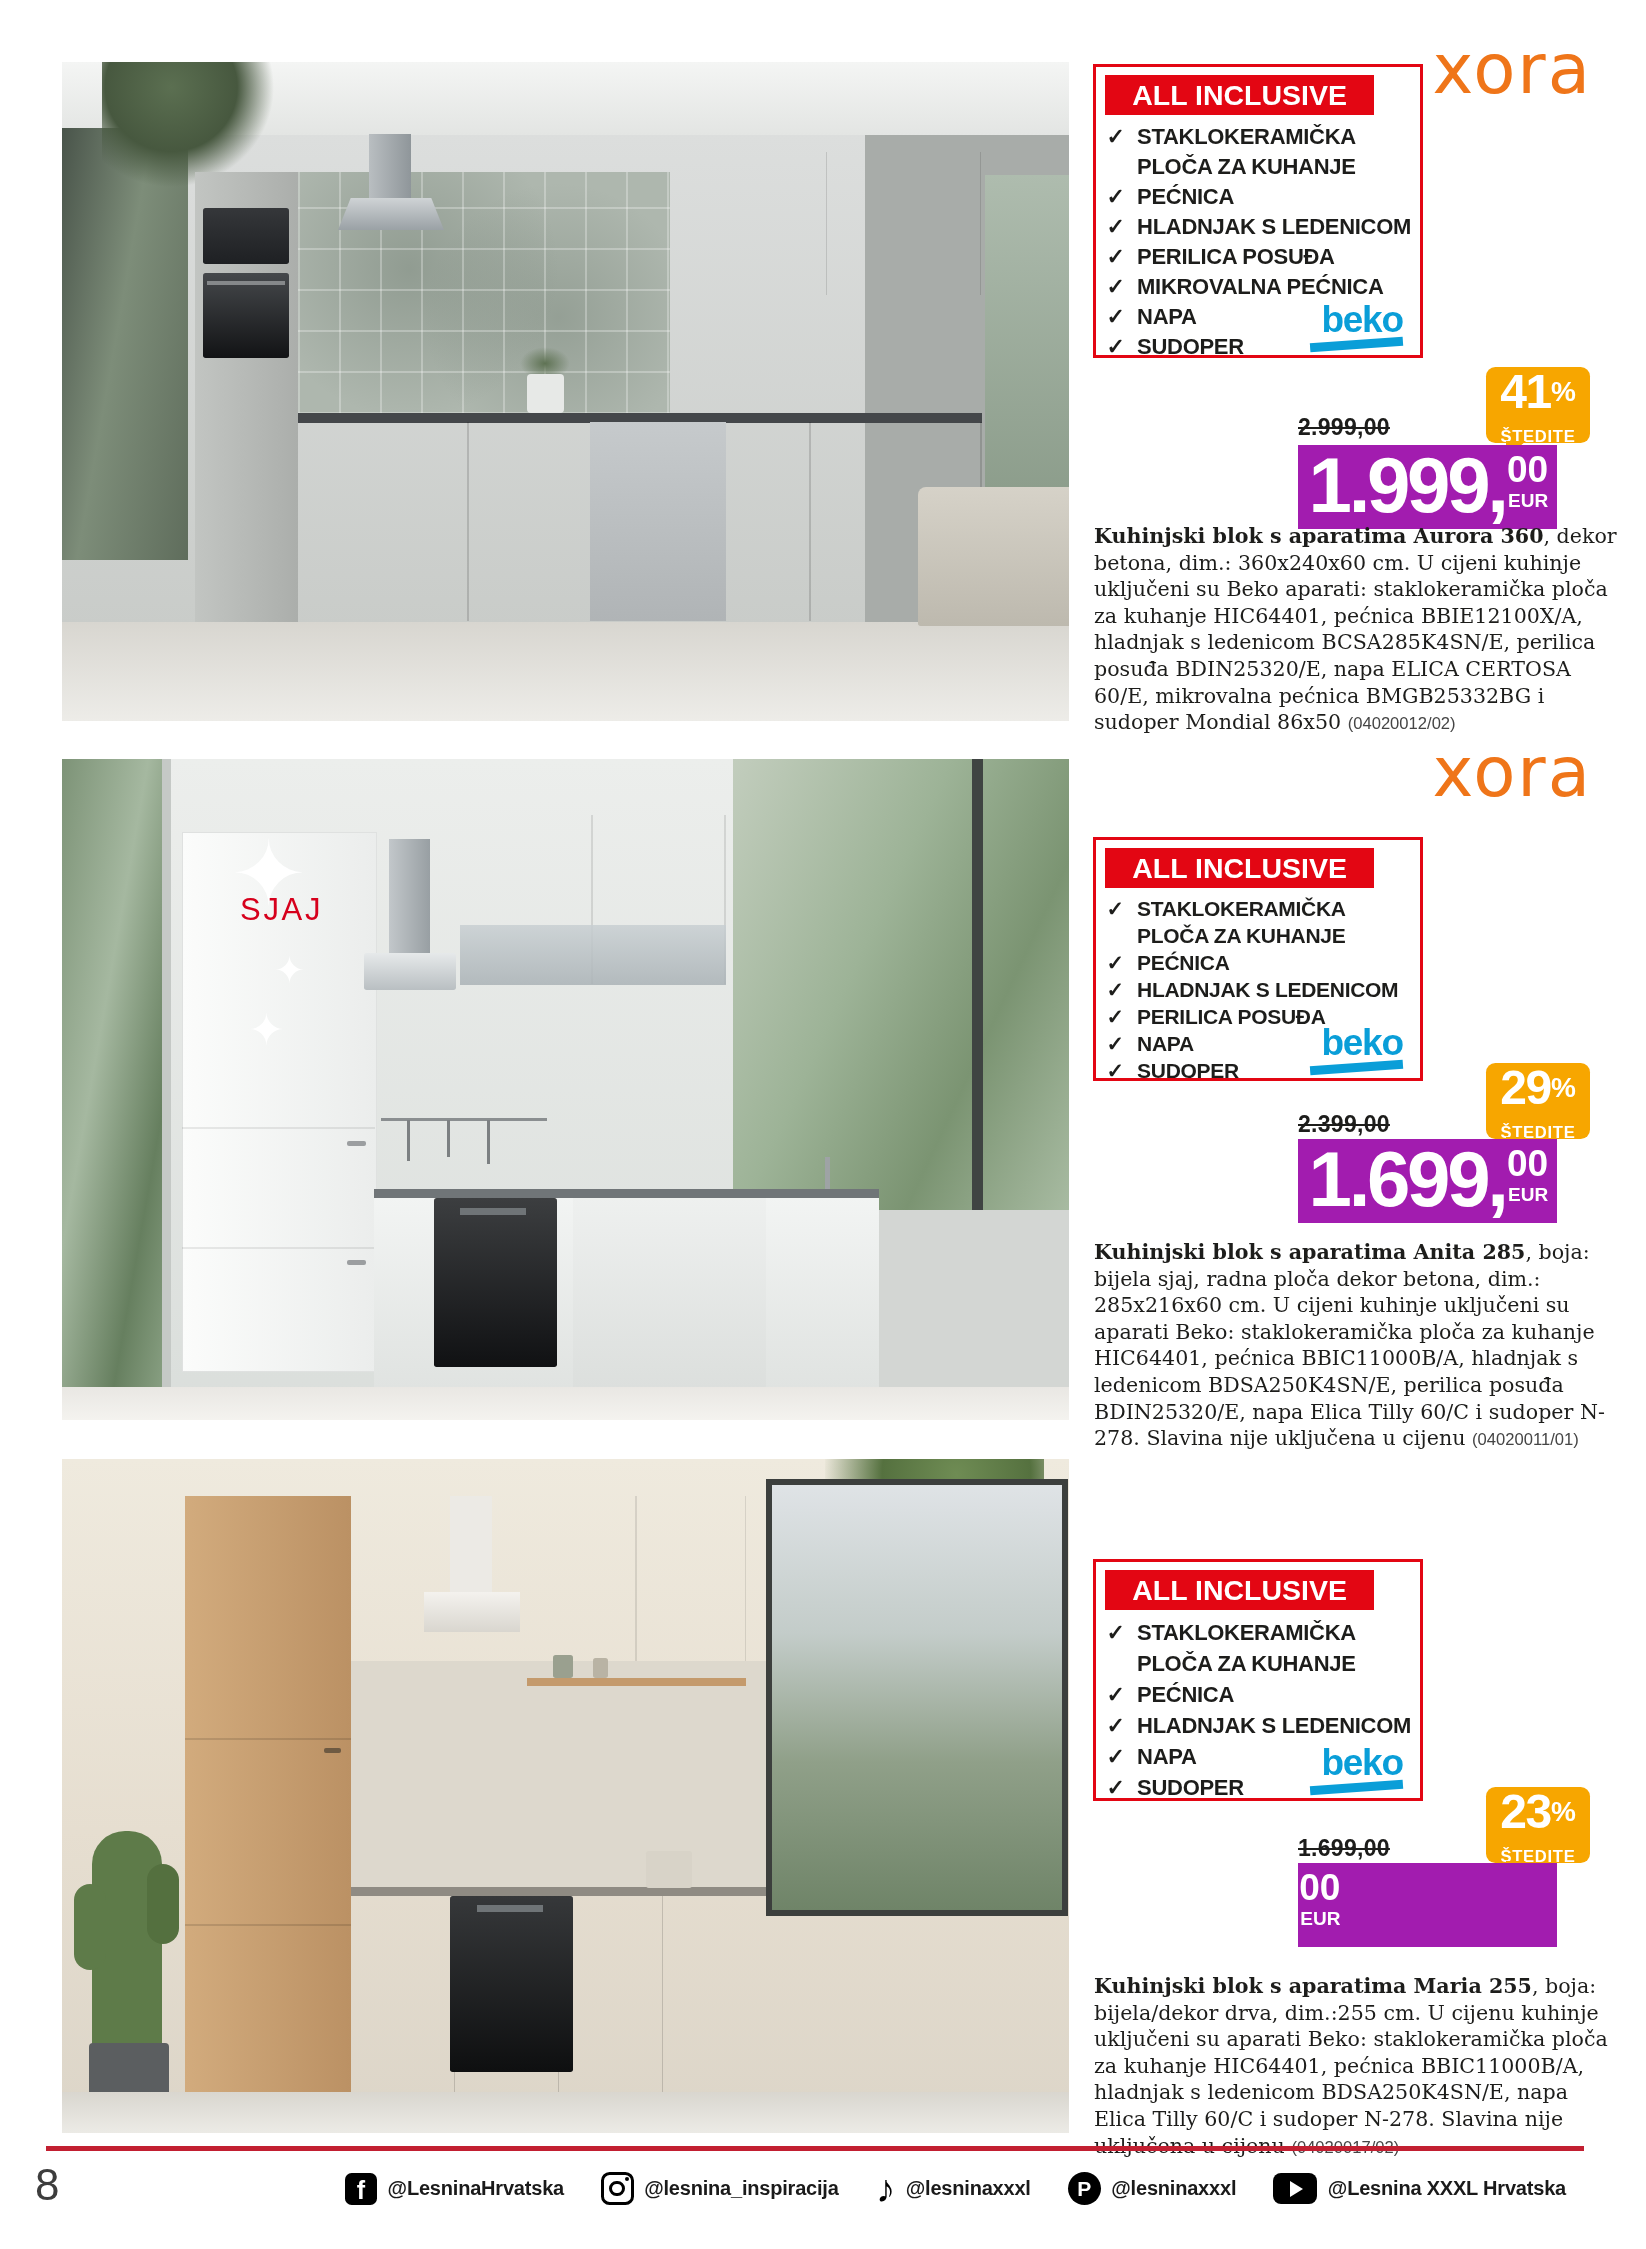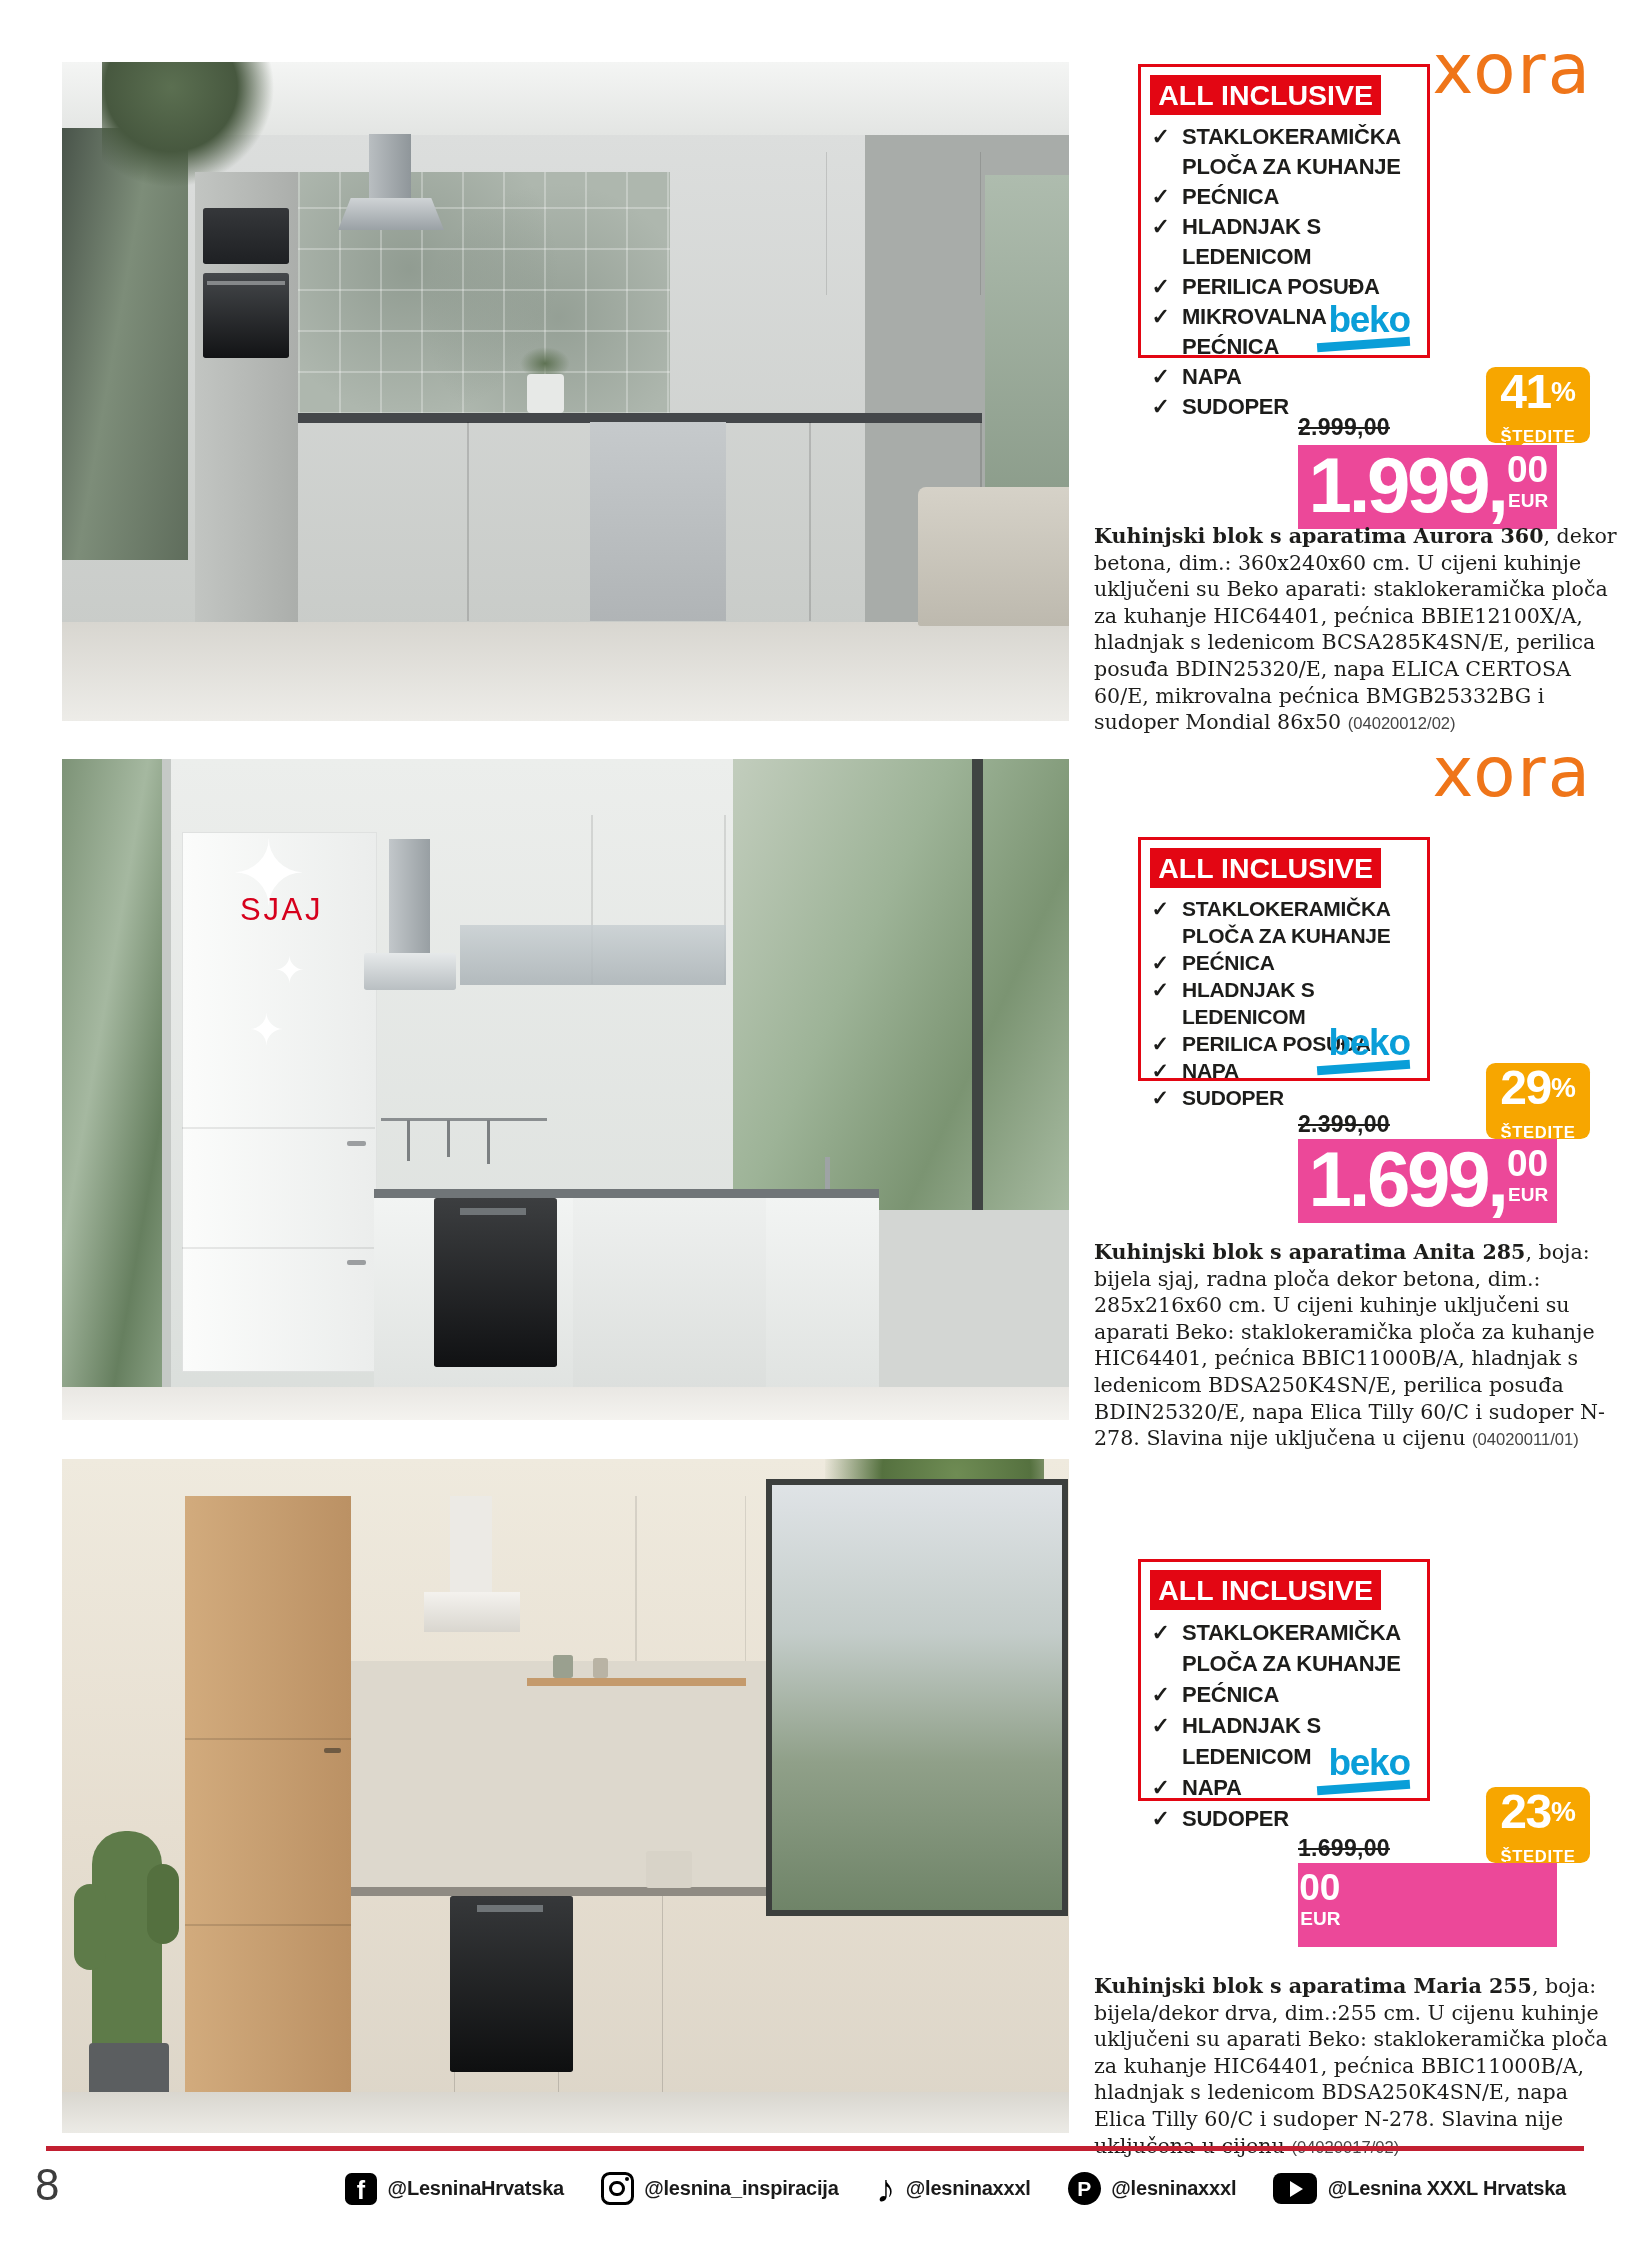--- a/index.html
+++ b/index.html
@@ -5,42 +5,42 @@
 <style>
   html,body{margin:0;padding:0;background:#ffffff;}
   .page{position:relative;width:1646px;height:2250px;background:#fff;overflow:hidden;
         font-family:"Liberation Sans",sans-serif;color:#1d1d1b;}
   .abs{position:absolute;}
 
   
   .photo{position:absolute;left:62px;width:1007px;overflow:hidden;background:#dcdedd;}
 
   
-  .ai-box{position:absolute;left:1093px;width:292px;background:#fff;border:3.3px solid #e30613;box-sizing:border-box;margin-left:45px;}
+  .ai-box{position:absolute;left:1093px;width:330px;background:#fff;border:3.3px solid #e30613;box-sizing:border-box;}
   .ai-banner{margin:8px 46px 6.6px 9.3px;background:#e30613;color:#fff;text-align:center;
              font-weight:bold;font-size:28.5px;line-height:40px;letter-spacing:0px;}
   .features{list-style:none;margin:2.7px 5.3px 0 10.6px;padding:0;}
   .features li{position:relative;padding-left:30.5px;font-weight:bold;font-size:22px;letter-spacing:-0.3px;}
   .features .check{position:absolute;left:0;top:0;font-weight:bold;}
   .lh45 li{line-height:30px;}
   .lh41 li{line-height:27px;font-size:21px;}
   .lh47 li{line-height:31px;}
 
   .beko{position:absolute;right:17.3px;bottom:6.6px;text-align:right;}
   .beko .beko-word{font-size:37px;font-weight:bold;color:#0a9ed8;letter-spacing:-1.3px;line-height:33px;display:block;}
   .beko .beko-swoosh{width:93px;height:8.6px;background:#0a9ed8;margin:4px 0 0 5.3px;transform:rotate(-4deg);}
 
   
   .xora{position:absolute;right:54px;color:#ef7519;font-size:69px;line-height:60px;
         font-weight:normal;letter-spacing:2px;font-family:"DejaVu Sans",sans-serif;}
 
   
   .old-price{position:absolute;left:1298px;font-size:23px;font-weight:bold;color:#1d1d1b;
              text-decoration:line-through;letter-spacing:0.3px;}
-  .price-banner{position:absolute;left:1298px;width:259px;height:84px;background:#ec4899;
+  .price-banner{position:absolute;left:1298px;width:259px;height:84px;background:#a21caf;
                 display:flex;align-items:flex-start;}
   .price-main{color:#fff;font-weight:bold;font-size:78px;line-height:81px;letter-spacing:-3.3px;padding-left:10.6px;}
   .price-col{display:flex;flex-direction:column;margin-left:1.3px;padding-top:6.6px;}
   .price-cents{color:#fff;font-weight:bold;font-size:37px;line-height:35px;}
   .price-eur{color:#fff;font-weight:bold;font-size:19px;line-height:20px;margin-top:4px;align-self:flex-end;}
 
   
   .badge{position:absolute;left:1486px;width:104px;height:76px;background:#f7a600;border-radius:9.3px;
          text-align:center;color:#fff;}
   .badge:after{content:"";position:absolute;left:20px;bottom:-14.6px;width:0;height:0;

